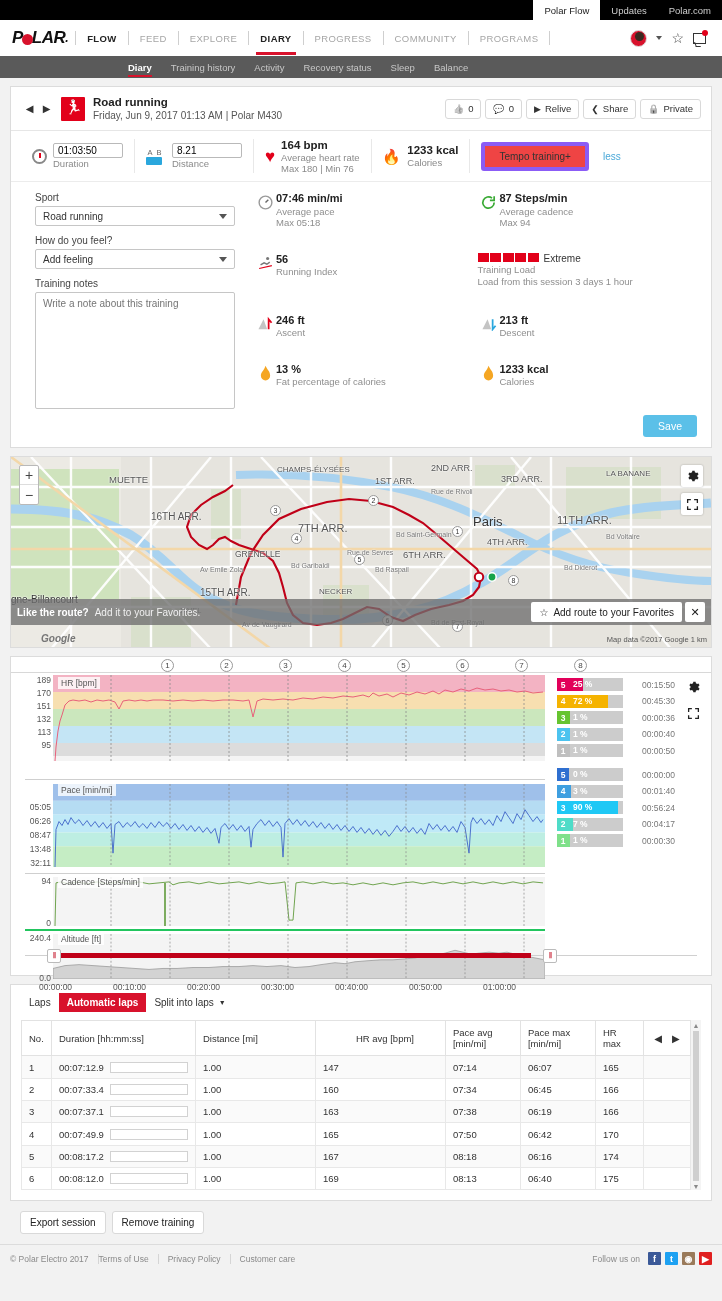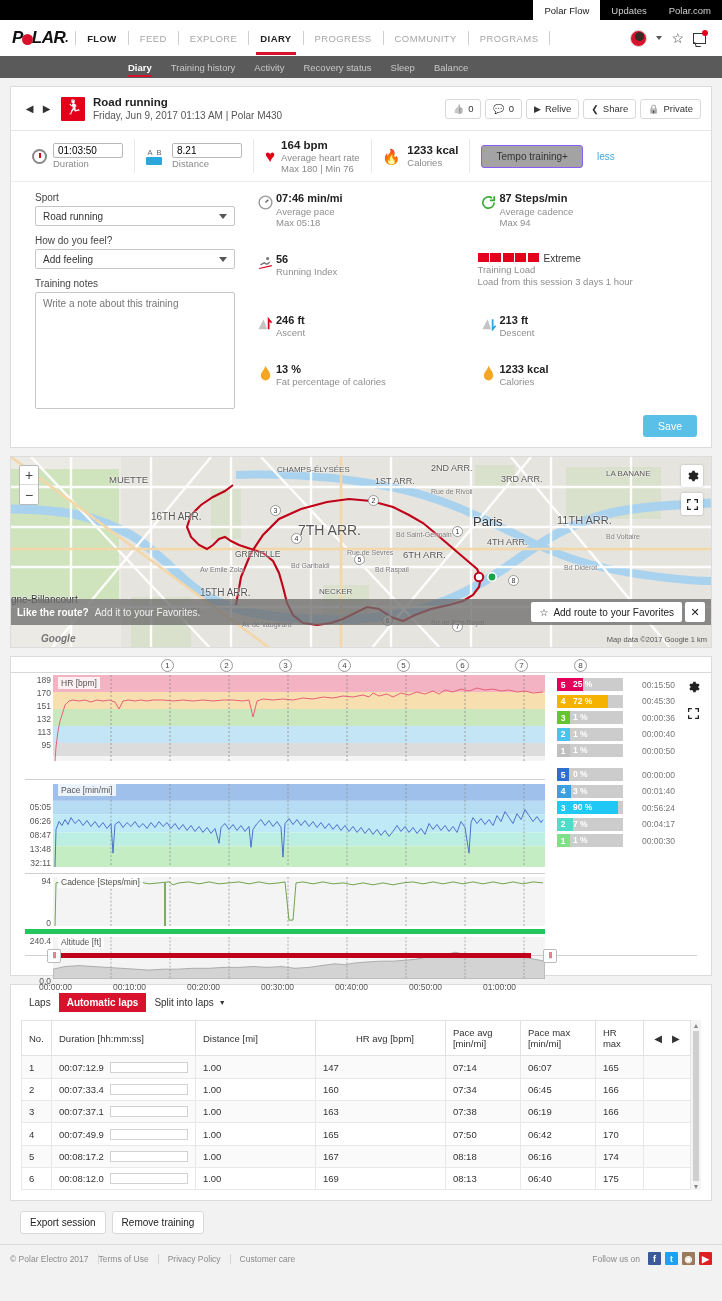--- a/index.html
+++ b/index.html
@@ -60,21 +60,21 @@
   .sm-cell { display:flex; align-items:center; padding:0 11px; border-right:1px solid #e8e8e8; height:34px;}
   .sm-cell:last-child{border-right:none;}
   .inp { border:1px solid #b9b9b9; border-radius:2px; height:15px; font-size:10px; padding:1px 4px; font-family:inherit; width:70px;}
   .lbl-sm { font-size:9.5px; color:#8a8a8a; }
   .big-val { font-size:11.5px; font-weight:bold; color:#222; line-height:1.15;}
   .ic-watch{width:15px;height:15px;border:2px solid #888;border-radius:50%;position:relative;margin-right:6px;}
   .ic-watch:after{content:"";position:absolute;width:1.5px;height:5px;background:#e2001a;left:5px;top:2px;}
   .ic-ruler{width:16px;height:8px;background:#2aa7dd;border-radius:1px;margin-right:5px;position:relative;}
   .ic-heart{color:#e2001a;font-size:17px;margin-right:6px;line-height:1;}
   .ic-flame{color:#f5a623;font-size:15px;margin-right:6px;line-height:1;}
-  .tempo-btn{border:1px solid #8b5cf6;border-radius:3px;background:#a3a3a3;padding:5px 14px;font-size:10px;color:#333;}
+  .tempo-btn{border:4px solid #8b5cf6;border-radius:3px;background:#ef4444;padding:5px 14px;font-size:10px;color:#333;}
   .less-link{color:#4aa8d8;font-size:10px;margin-left:14px;}
 
   
   .details { display:flex; padding:10px 10px 0 10px; }
   .det-left { width:215px; padding-left:14px;}
   .fld-lbl { font-size:10px; color:#444; margin-bottom:3px;}
   .select { width:200px; height:20px; border:1px solid #c6c6c6; border-radius:2px; background:#fff;
             display:flex; align-items:center; padding:0 7px; font-size:10px; color:#333; margin-bottom:9px; position:relative;}
   .select .ca{position:absolute;right:7px;width:0;height:0;border-left:4px solid transparent;border-right:4px solid transparent;border-top:5px solid #555;}
   .notes { width:200px; height:117px; border:1px solid #c6c6c6; border-radius:2px; background:#fff; padding:5px 7px;
@@ -475,21 +475,21 @@
           <div style="position: absolute; left: 66%; top: 30%; font-size: 13px; color: rgb(51, 51, 51); white-space: nowrap; z-index: 3; text-shadow: rgb(255, 255, 255) 0px 0px 2px, rgb(255, 255, 255) 0px 0px 2px;">Paris</div>
           <div style="position: absolute; left: 78%; top: 30%; font-size: 11px; color: rgb(85, 85, 85); white-space: nowrap; z-index: 3; text-shadow: rgb(255, 255, 255) 0px 0px 2px, rgb(255, 255, 255) 0px 0px 2px;">11TH ARR.</div>
           <div style="position: absolute; left: 68%; top: 42%; font-size: 9px; color: rgb(85, 85, 85); white-space: nowrap; z-index: 3; text-shadow: rgb(255, 255, 255) 0px 0px 2px, rgb(255, 255, 255) 0px 0px 2px;">4TH ARR.</div>
           <div style="position: absolute; left: 32%; top: 48%; font-size: 8.5px; color: rgb(85, 85, 85); white-space: nowrap; z-index: 3; text-shadow: rgb(255, 255, 255) 0px 0px 2px, rgb(255, 255, 255) 0px 0px 2px;">GRENELLE</div>
           <div style="position: absolute; left: 56%; top: 48%; font-size: 9.5px; color: rgb(85, 85, 85); white-space: nowrap; z-index: 3; text-shadow: rgb(255, 255, 255) 0px 0px 2px, rgb(255, 255, 255) 0px 0px 2px;">6TH ARR.</div>
           <div style="position: absolute; left: 27%; top: 68%; font-size: 10px; color: rgb(85, 85, 85); white-space: nowrap; z-index: 3; text-shadow: rgb(255, 255, 255) 0px 0px 2px, rgb(255, 255, 255) 0px 0px 2px;">15TH ARR.</div>
           <div style="position: absolute; left: 44%; top: 68%; font-size: 8px; color: rgb(85, 85, 85); white-space: nowrap; z-index: 3; text-shadow: rgb(255, 255, 255) 0px 0px 2px, rgb(255, 255, 255) 0px 0px 2px;">NECKER</div>
           <div style="position: absolute; left: 24%; top: 78%; font-size: 7.5px; color: rgb(119, 119, 119); white-space: nowrap; z-index: 3; text-shadow: rgb(255, 255, 255) 0px 0px 2px, rgb(255, 255, 255) 0px 0px 2px; text-align: center;">JAVEL</div>
           <div style="position: absolute; left: 80%; top: 76%; font-size: 8px; color: rgb(85, 85, 85); white-space: nowrap; z-index: 3; text-shadow: rgb(255, 255, 255) 0px 0px 2px, rgb(255, 255, 255) 0px 0px 2px;">PICPUS</div>
           <div style="position: absolute; left: 0%; top: 72%; font-size: 10px; color: rgb(51, 51, 51); white-space: nowrap; z-index: 3; text-shadow: rgb(255, 255, 255) 0px 0px 2px, rgb(255, 255, 255) 0px 0px 2px;">gne-Billancourt</div>
-          <div style="position: absolute; left: 41%; top: 34%; font-size: 14px; color: rgb(85, 85, 85); white-space: nowrap; z-index: 3; text-shadow: rgb(255, 255, 255) 0px 0px 2px, rgb(255, 255, 255) 0px 0px 2px;">7TH ARR.</div>
+          <div style="position: absolute; left: 41%; top: 34%; font-size: 11px; color: rgb(85, 85, 85); white-space: nowrap; z-index: 3; text-shadow: rgb(255, 255, 255) 0px 0px 2px, rgb(255, 255, 255) 0px 0px 2px;">7TH ARR.</div>
           <div style="position: absolute; left: 55%; top: 39%; font-size: 7px; color: rgb(119, 119, 119); white-space: nowrap; z-index: 3; text-shadow: rgb(255, 255, 255) 0px 0px 2px, rgb(255, 255, 255) 0px 0px 2px;">Bd Saint-Germain</div>
           <div style="position: absolute; left: 60%; top: 16%; font-size: 7px; color: rgb(119, 119, 119); white-space: nowrap; z-index: 3; text-shadow: rgb(255, 255, 255) 0px 0px 2px, rgb(255, 255, 255) 0px 0px 2px;">Rue de Rivoli</div>
           <div style="position: absolute; left: 27%; top: 57%; font-size: 7px; color: rgb(119, 119, 119); white-space: nowrap; z-index: 3; text-shadow: rgb(255, 255, 255) 0px 0px 2px, rgb(255, 255, 255) 0px 0px 2px;">Av Emile Zola</div>
           <div style="position: absolute; left: 40%; top: 55%; font-size: 7px; color: rgb(119, 119, 119); white-space: nowrap; z-index: 3; text-shadow: rgb(255, 255, 255) 0px 0px 2px, rgb(255, 255, 255) 0px 0px 2px;">Bd Garibaldi</div>
           <div style="position: absolute; left: 52%; top: 57%; font-size: 7px; color: rgb(119, 119, 119); white-space: nowrap; z-index: 3; text-shadow: rgb(255, 255, 255) 0px 0px 2px, rgb(255, 255, 255) 0px 0px 2px;">Bd Raspail</div>
           <div style="position: absolute; left: 48%; top: 48%; font-size: 7px; color: rgb(119, 119, 119); white-space: nowrap; z-index: 3; text-shadow: rgb(255, 255, 255) 0px 0px 2px, rgb(255, 255, 255) 0px 0px 2px;">Rue de Sevres</div>
           <div style="position: absolute; left: 79%; top: 56%; font-size: 7px; color: rgb(119, 119, 119); white-space: nowrap; z-index: 3; text-shadow: rgb(255, 255, 255) 0px 0px 2px, rgb(255, 255, 255) 0px 0px 2px;">Bd Diderot</div>
           <div style="position: absolute; left: 85%; top: 40%; font-size: 7px; color: rgb(119, 119, 119); white-space: nowrap; z-index: 3; text-shadow: rgb(255, 255, 255) 0px 0px 2px, rgb(255, 255, 255) 0px 0px 2px;">Bd Voltaire</div>
           <div style="position: absolute; left: 60%; top: 85%; font-size: 7px; color: rgb(119, 119, 119); white-space: nowrap; z-index: 3; text-shadow: rgb(255, 255, 255) 0px 0px 2px, rgb(255, 255, 255) 0px 0px 2px;">Bd de Port-Royal</div>
           <div style="position: absolute; left: 33%; top: 86%; font-size: 7px; color: rgb(119, 119, 119); white-space: nowrap; z-index: 3; text-shadow: rgb(255, 255, 255) 0px 0px 2px, rgb(255, 255, 255) 0px 0px 2px;">Av de Vaugirard</div>
@@ -748,21 +748,21 @@
                 <path d="M294 0 V50"></path>
                   <path d="M353 0 V50"></path>
                   <path d="M412 0 V50"></path>
                   <path d="M471 0 V50"></path>
               </g>
             </svg>
           </div>
           <div class="series-tag" style="left:33px;top:2px;">Cadence [Steps/min]</div>
         </div>
 
-        <div style="position:relative;height:52px;border-top:5px solid #22c55e;">
+        <div style="position:relative;height:52px;border-top:2px solid #22c55e;">
           <div id="altticks">
               <div class="yaxis-lbl" style="top: 2px; right: calc(100% - 26px);">240.4</div>
               <div class="yaxis-lbl" style="top: 42px; right: calc(100% - 26px);">0.0</div>
             </div>
           <div style="position:absolute;left:28px;right:0;top:3px;bottom:2px;">
             <svg width="100%" height="100%" viewBox="0 0 492 47" preserveAspectRatio="none">
               <rect x="0" y="0" width="492" height="47" fill="#f4f4f4"></rect>
               <path d="M0 47 L0 36 L12 33 L26 32 L40 33 L54 34 L68 35 L82 36 L96 37 L110 36 L124 36
                        L140 35 L156 35 L170 34 L186 34 L200 33 L214 34 L228 33 L242 35 L256 34 L268 32
                        L282 30 L292 31 L302 29 L314 28 L328 27 L340 27 L352 26 L362 25 L372 23 L382 22

